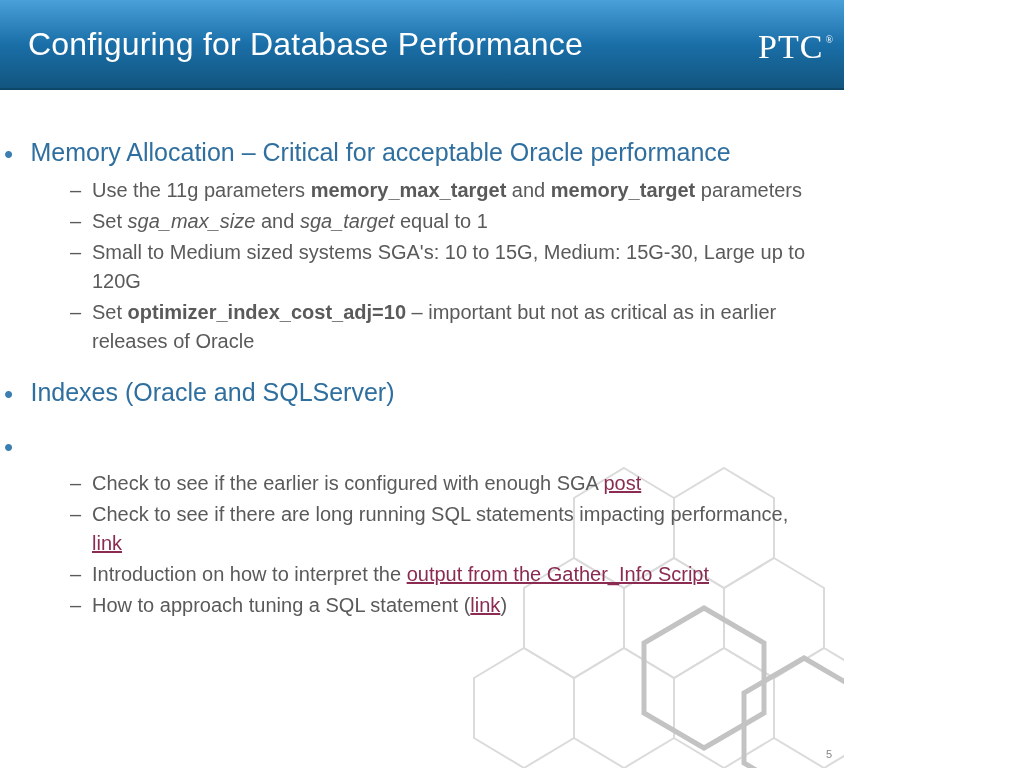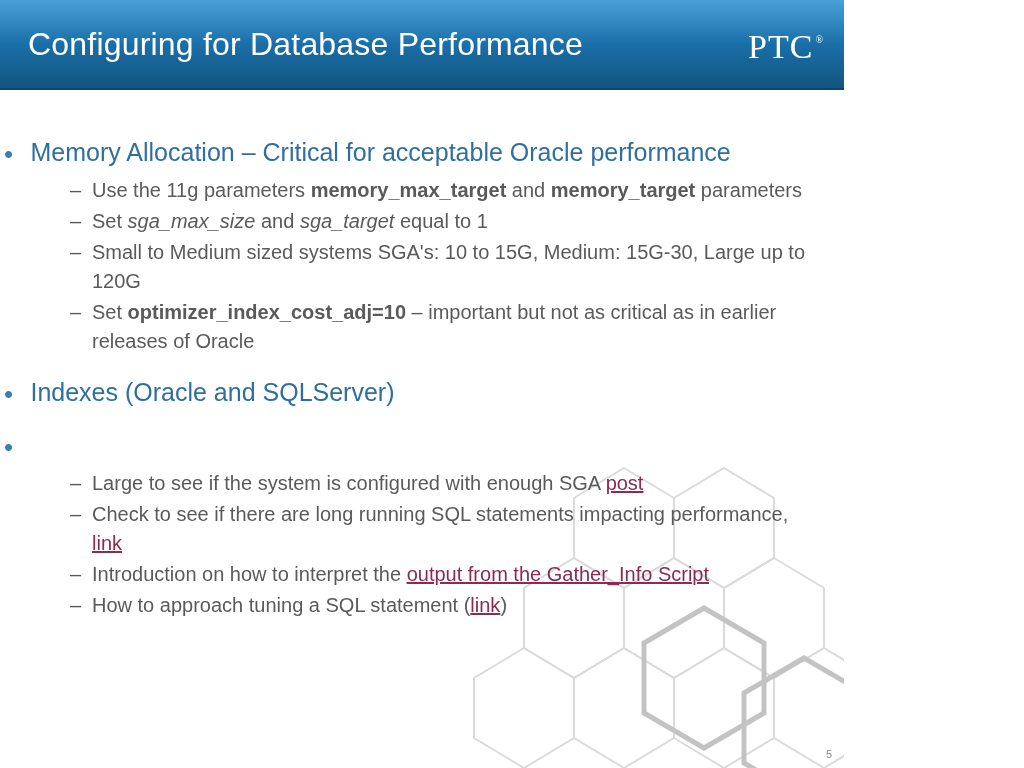--- a/index.html
+++ b/index.html
@@ -7,21 +7,21 @@
   .slide { width: 844px; height: 768px; position: relative; background: #fff; }
   .titlebar {
     width: 100%; height: 90px;
     background: linear-gradient(to bottom, #4aa0d8 0%, #1a6fa8 50%, #12557f 100%);
     position: relative;
     display: flex; align-items: center;
     padding-left: 28px;
     border-bottom: 2px solid #0e4668;
   }
   .titlebar h1 { color: #fff; font-weight: 300; font-size: 32px; letter-spacing: 0.2px; }
-  .logo { position: absolute; right: 22px; top: 28px; color: #fff; font-size: 34px; font-family: "Times New Roman", serif; letter-spacing: 1px; font-weight: 400; }
+  .logo { position: absolute; right: 12px; top: 28px; color: #fff; font-size: 34px; font-family: "Times New Roman", serif; letter-spacing: 1px; font-weight: 400; }
   .logo .dot { font-size: 10px; vertical-align: top; position: relative; top: 6px; left: 2px; }
   .content { padding: 48px 30px 0 26px; }
   ul.top { list-style: none; }
   ul.top > li { margin-bottom: 22px; }
   ul.top > li::before {
     content: "•"; color: #3a7fb0; font-size: 26px; display: inline-block;
     width: 22px; margin-left: -22px; vertical-align: -2px;
   }
   .sec-head { color: #2f6f9f; font-size: 25px; font-weight: 400; }
   ul.sub { list-style: none; margin-top: 6px; margin-left: 48px; }
@@ -82,21 +82,21 @@
         </ul>
       </li>
 
       <li>
         <span class="sec-head">Indexes (Oracle and SQLServer)</span>
       </li>
 
       <li>
         <ul class="sub">
           <li>
-            <span>Large to see if the system is configured with enough SGA </span><a href="#" class="kb">post</a>
+            <span>Check to see if the earlier is configured with enough SGA </span><a href="#" class="kb">post</a>
           </li>
           <li>
             <span>Check to see if there are long running SQL statements impacting performance, </span><a href="#" class="kb">link</a>
           </li>
           <li>
             <span>Introduction on how to interpret the </span><a href="#" class="kb">output from the Gather_Info Script</a>
           </li>
           <li>
             <span>How to approach tuning a SQL statement (</span><a href="#" class="kb">link</a><span>)</span>
           </li>

